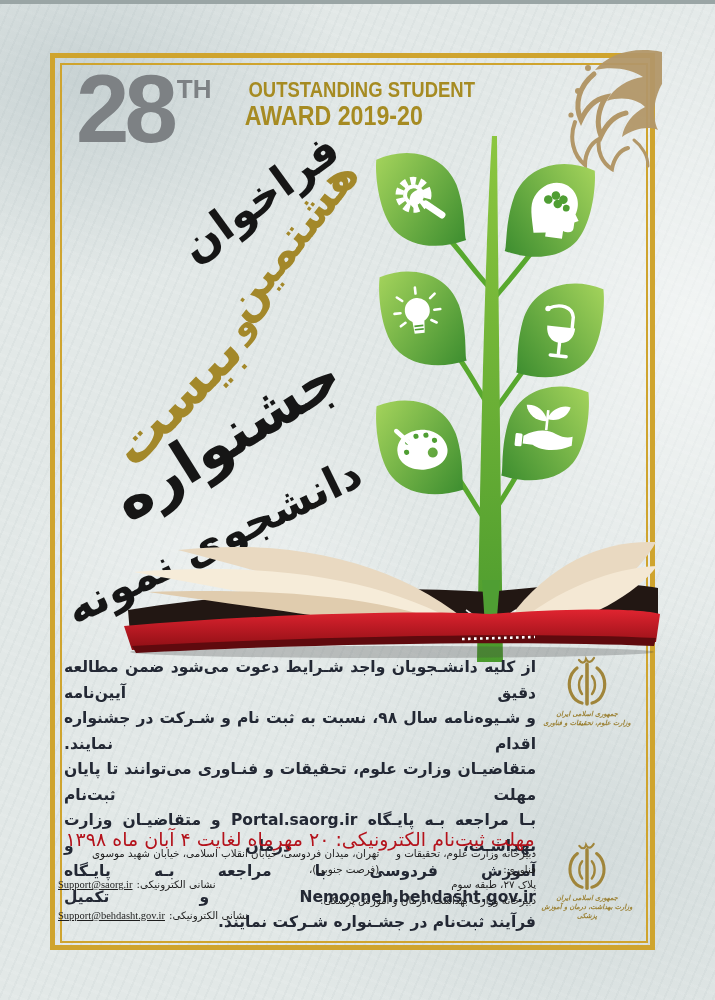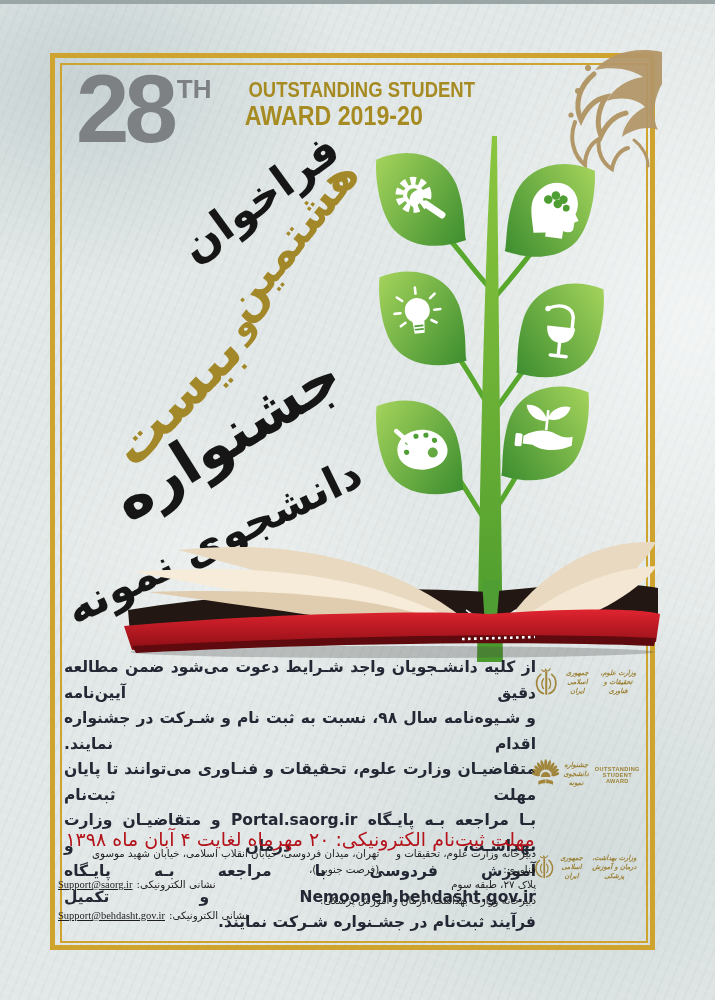--- a/index.html
+++ b/index.html
@@ -41,21 +41,21 @@
   .paragraph{left:64px;top:651px;width:472px;color:#232834;font-weight:bold;font-size:15.5px;line-height:25.5px;}
   .body-line{text-align:justify;text-align-last:justify;}
   .body-line.last{text-align-last:right;}
   .deadline{left:64px;top:821px;width:472px;color:#b4121b;font-weight:400;font-size:19px;line-height:28px;text-align:center;}
   .contacts{left:58px;top:842px;width:478px;font-size:10.3px;line-height:15.5px;color:#1e1e1e;}
   .contact-row{display:flex;align-items:baseline;}
   .contact-row .sp{flex:1;}
   .contacts b{font-weight:normal;}
   .email{font-family:"Liberation Serif",serif;font-size:10.5px;direction:ltr;margin-right:4px;text-decoration:underline;}
   
-  .logo-block{width:110px;display:flex;flex-direction:row;align-items:center;color:#9b8134;text-align:center;}
+  .logo-block{width:110px;display:flex;flex-direction:column;align-items:center;color:#9b8134;text-align:center;}
   .lb1{left:532px;top:650px;}
   .lb2{left:532px;top:740px;}
   .lb3{left:532px;top:836px;}
   .logo-cap{font-size:6.6px;line-height:9px;font-weight:bold;}
   .logo-cap-en{font-size:5.6px;letter-spacing:.4px;font-weight:bold;color:#9b8134;margin-top:2px;font-family:"Liberation Sans",sans-serif;}
   .cap-callig{font-style:italic;}
 </style>
 </head>
 <body>
 
@@ -301,27 +301,20 @@
   </div>
 
   <div class="abs logo-block lb1">
     <svg width="52" height="56">
         <use href="#iran-emblem"></use>
       </svg>
     <div class="logo-cap cap-callig rtl">جمهوری اسلامی ایران</div>
     <div class="logo-cap cap-callig rtl">وزارت علوم، تحقیقات و فناوری</div>
   </div>
 
-  <div class="abs logo-block lb2">
-    <svg width="56" height="60">
-        <use href="#festival-fan"></use>
-      </svg>
-    <div class="logo-cap cap-callig rtl">جشنواره دانشجوی نمونه</div>
-    <div class="logo-cap-en">OUTSTANDING STUDENT AWARD</div>
-  </div>
 
   <div class="abs logo-block lb3">
     <svg width="50" height="54">
         <use href="#iran-emblem"></use>
       </svg>
     <div class="logo-cap cap-callig rtl">جمهوری اسلامی ایران</div>
     <div class="logo-cap cap-callig rtl">وزارت بهداشت، درمان و آموزش پزشکی</div>
   </div>
 
 </div>

